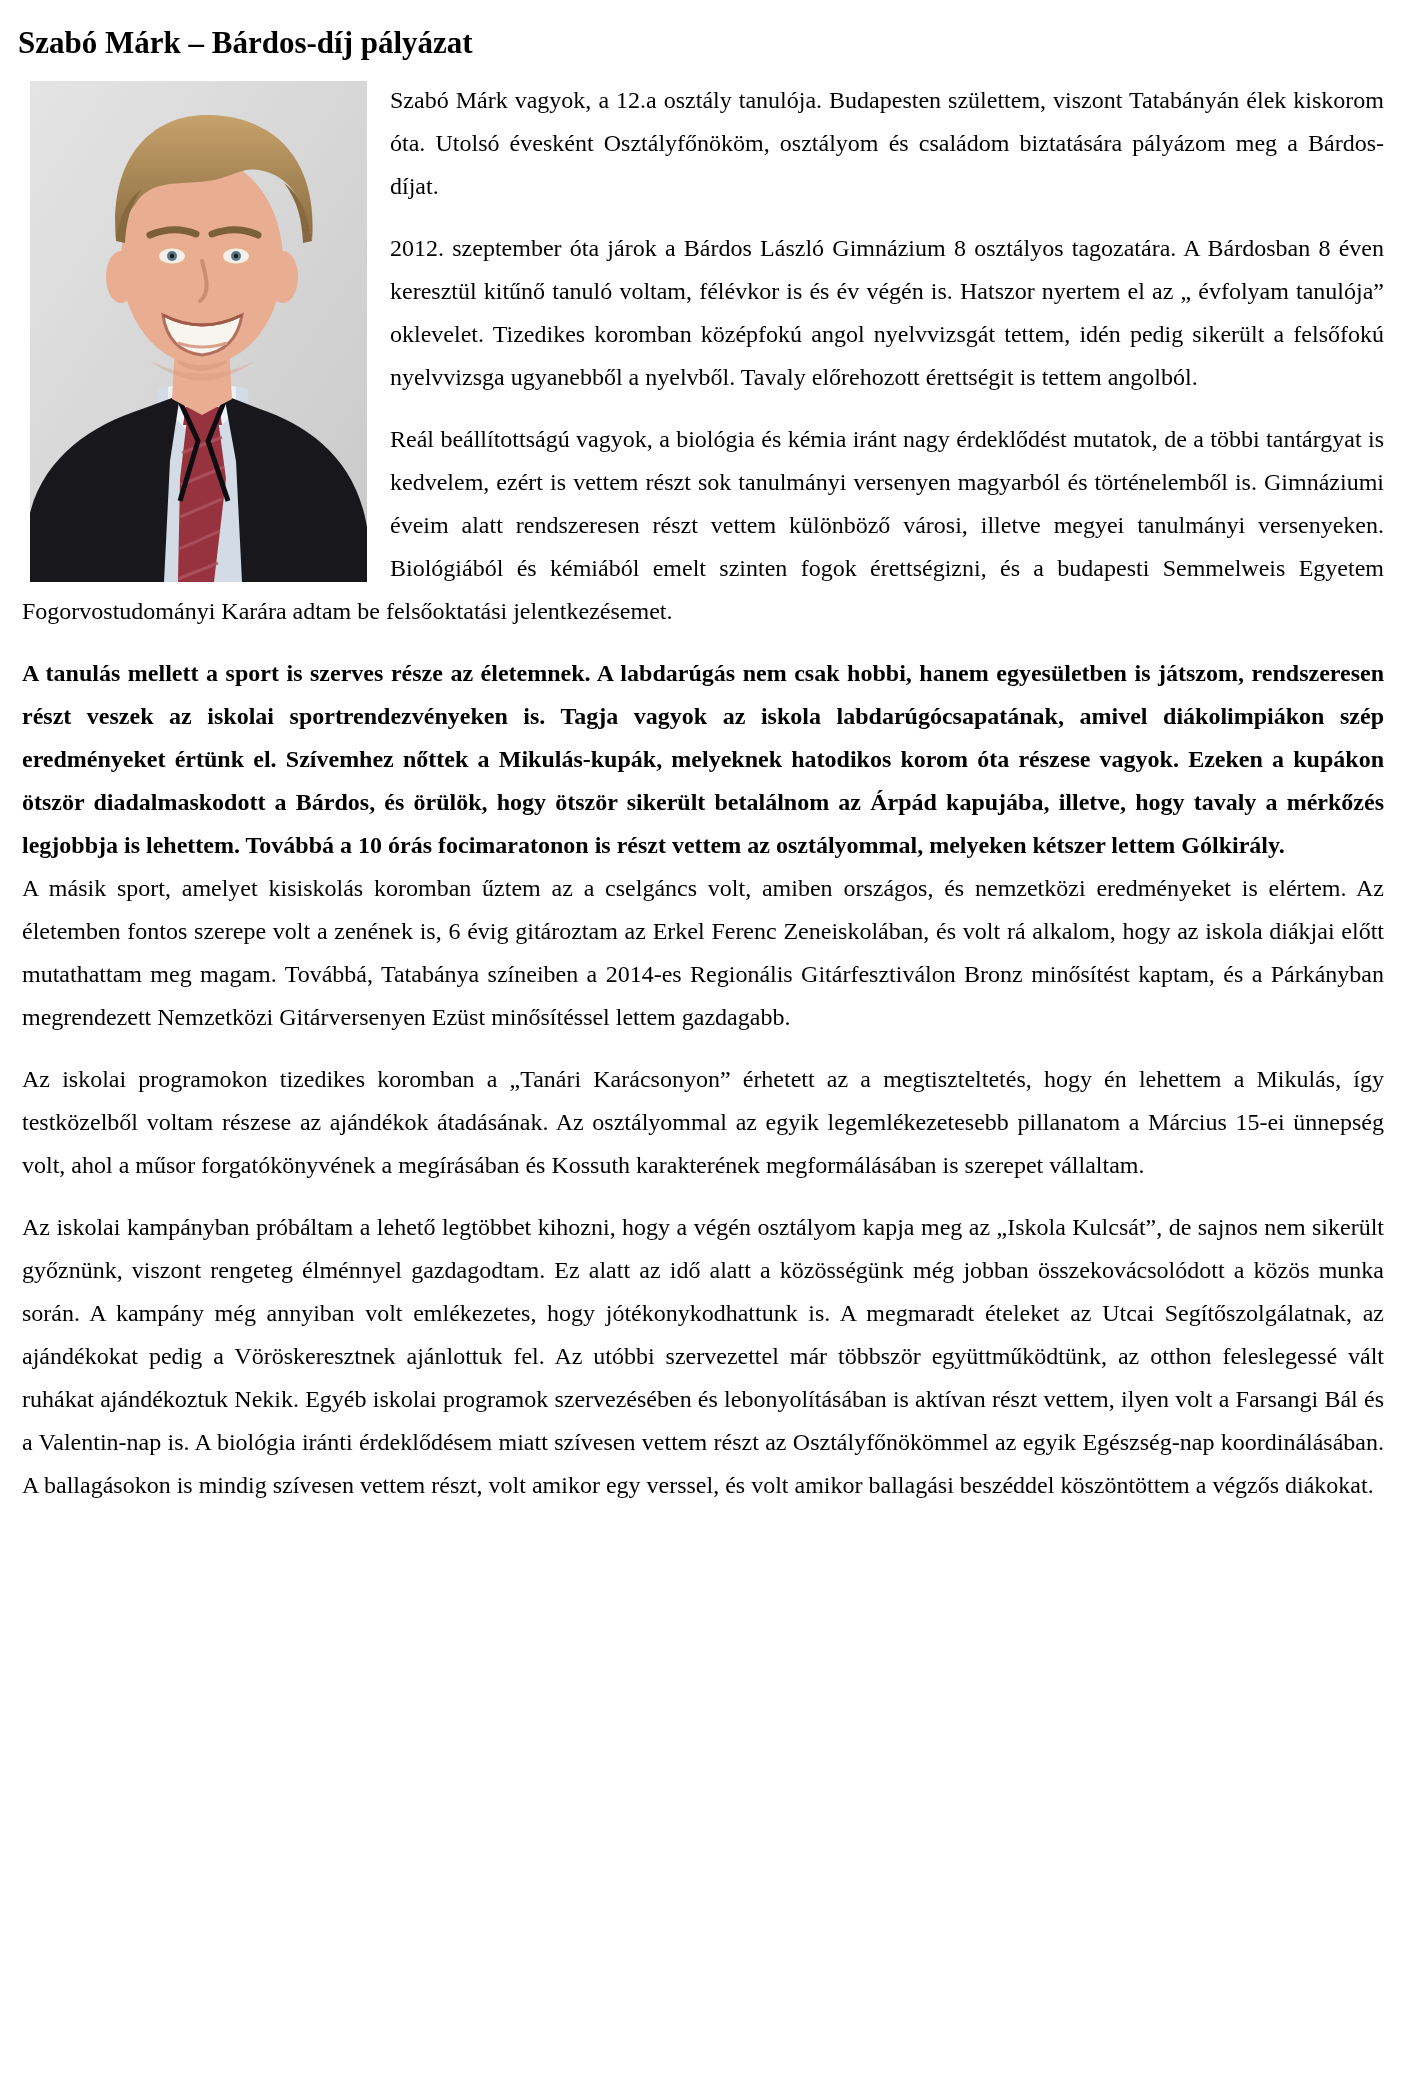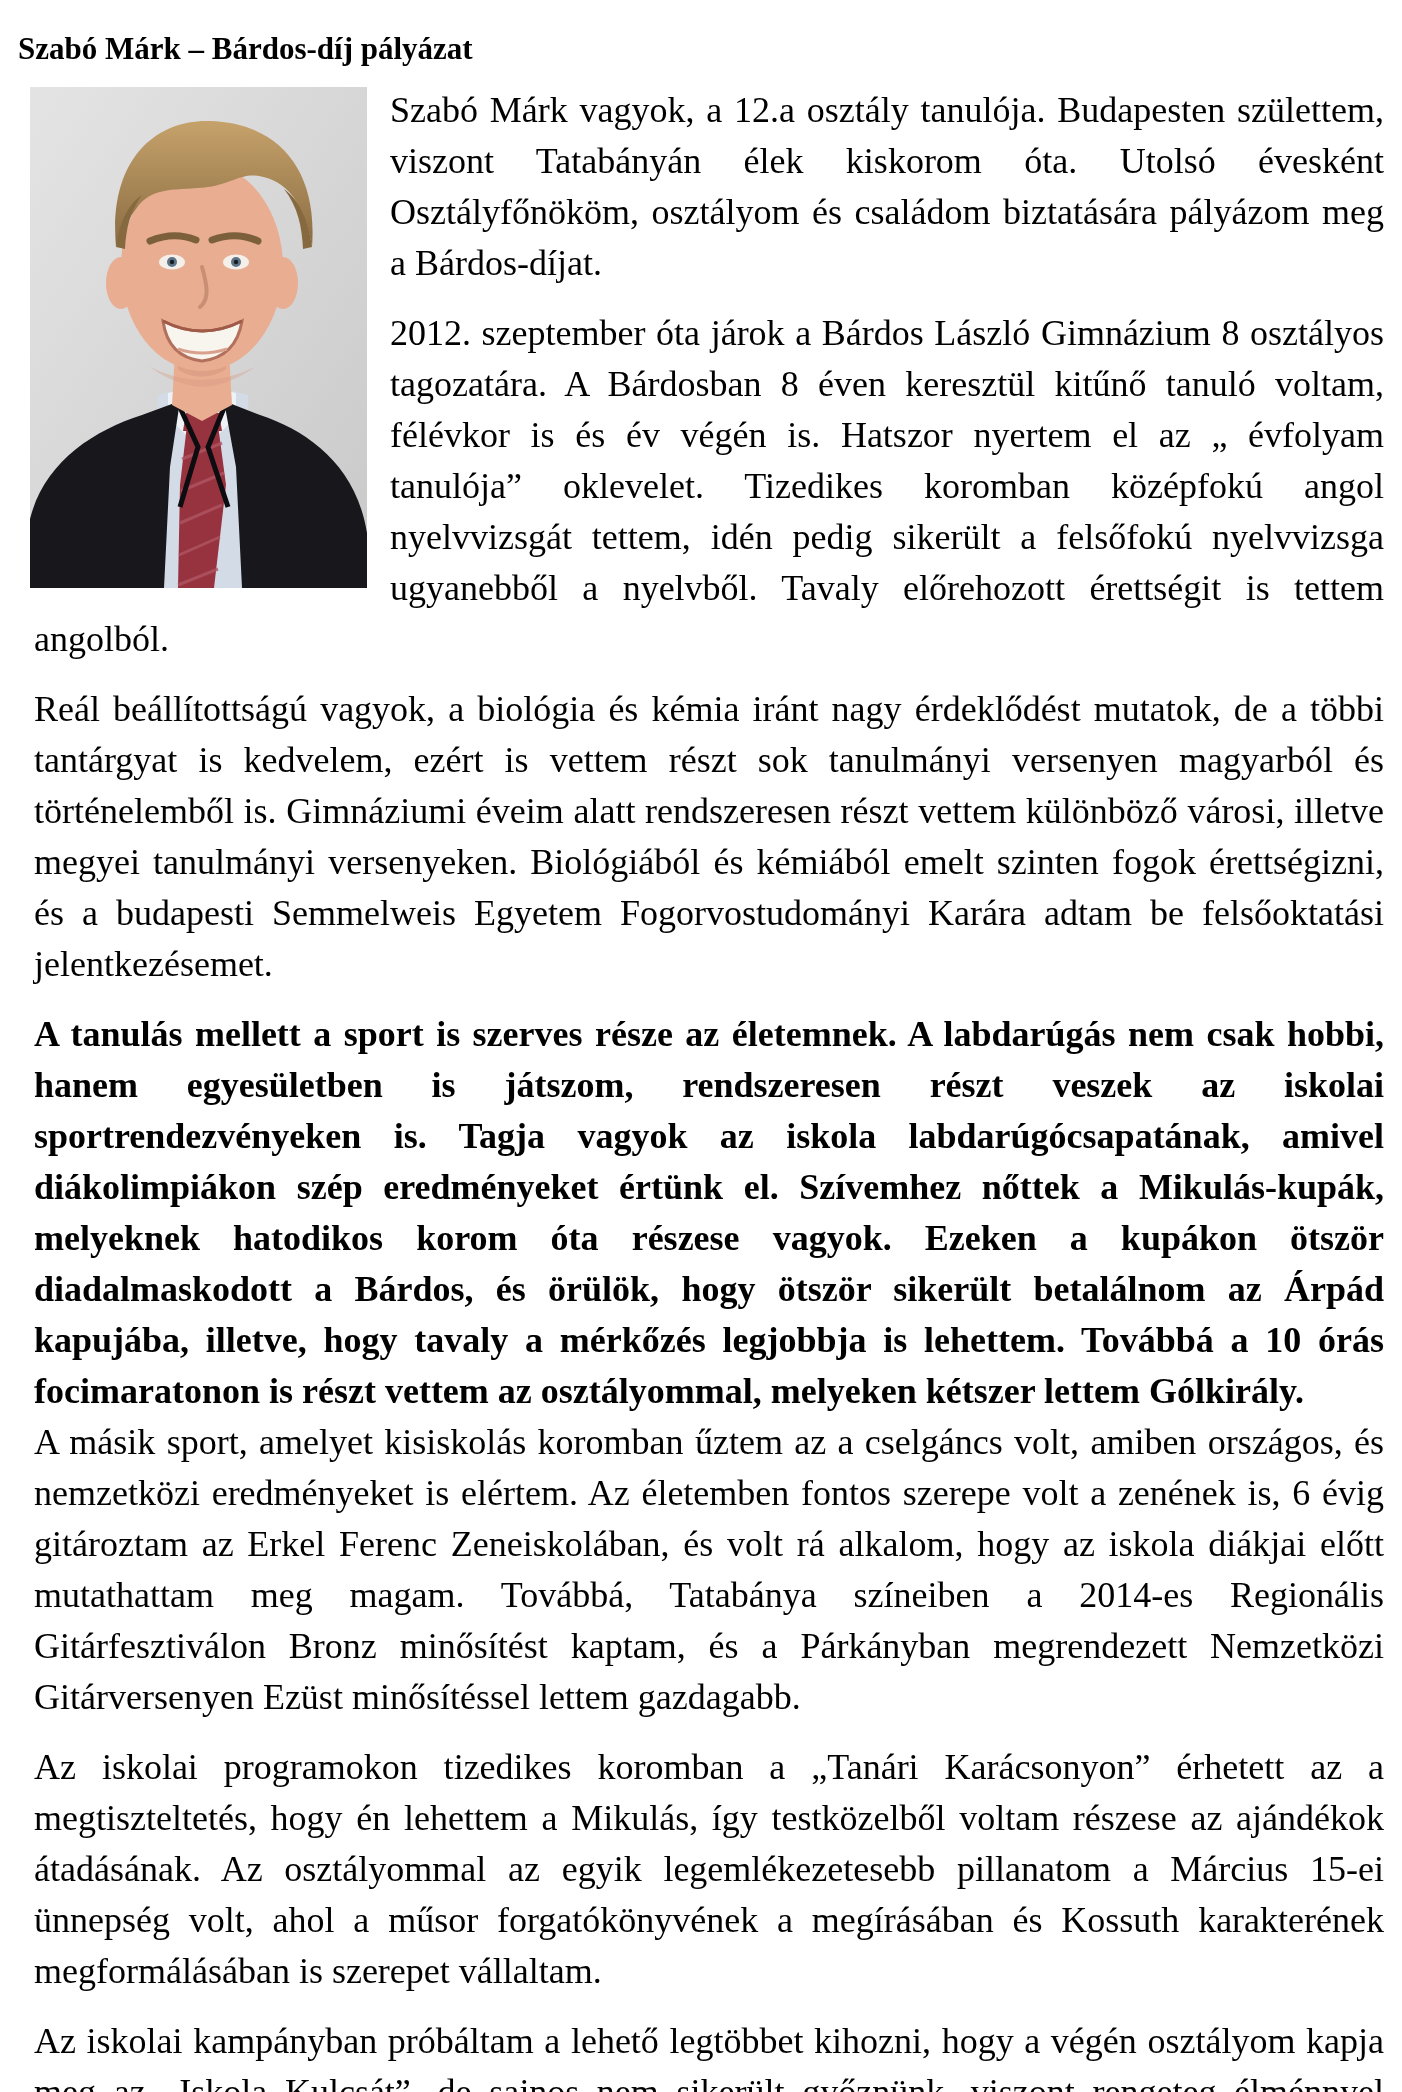--- a/index.html
+++ b/index.html
@@ -8,43 +8,43 @@
     height: 2092px;
     overflow: hidden;
     background: #ffffff;
     color: #000000;
     font-family: "Liberation Serif", "DejaVu Serif", serif;
   }
   .page {
     box-sizing: border-box;
     width: 1402px;
     height: 1624px;
-    padding: 30px 18px 0 18px;
+    padding: 24px 18px 0 18px;
     background: #ffffff;
   }
   h1.doc-title {
     font-size: 31px;
     font-weight: bold;
     margin: 0 0 18px 0;
     line-height: 1.2;
     letter-spacing: 0px;
   }
   .photo-float {
     float: left;
     width: 337px;
     height: 501px;
     margin: 2px 23px 8px 12px;
     background: #d9d9d9;
   }
   .photo-float svg { display: block; width: 100%; height: 100%; }
   .body-text p {
-    font-size: 36px;
-    line-height: 51px;
+    font-size: 24px;
+    line-height: 43px;
     text-align: justify;
-    margin: 0 0 19px 16px;
+    margin: 0 0 19px 4px;
   }
   .body-text p.flush { margin-bottom: 0; font-weight: bold; }
 </style>
 </head>
 <body>
 
 <div class="page">
 
   <h1 class="doc-title">Szabó Márk – Bárdos-díj pályázat</h1>
 

